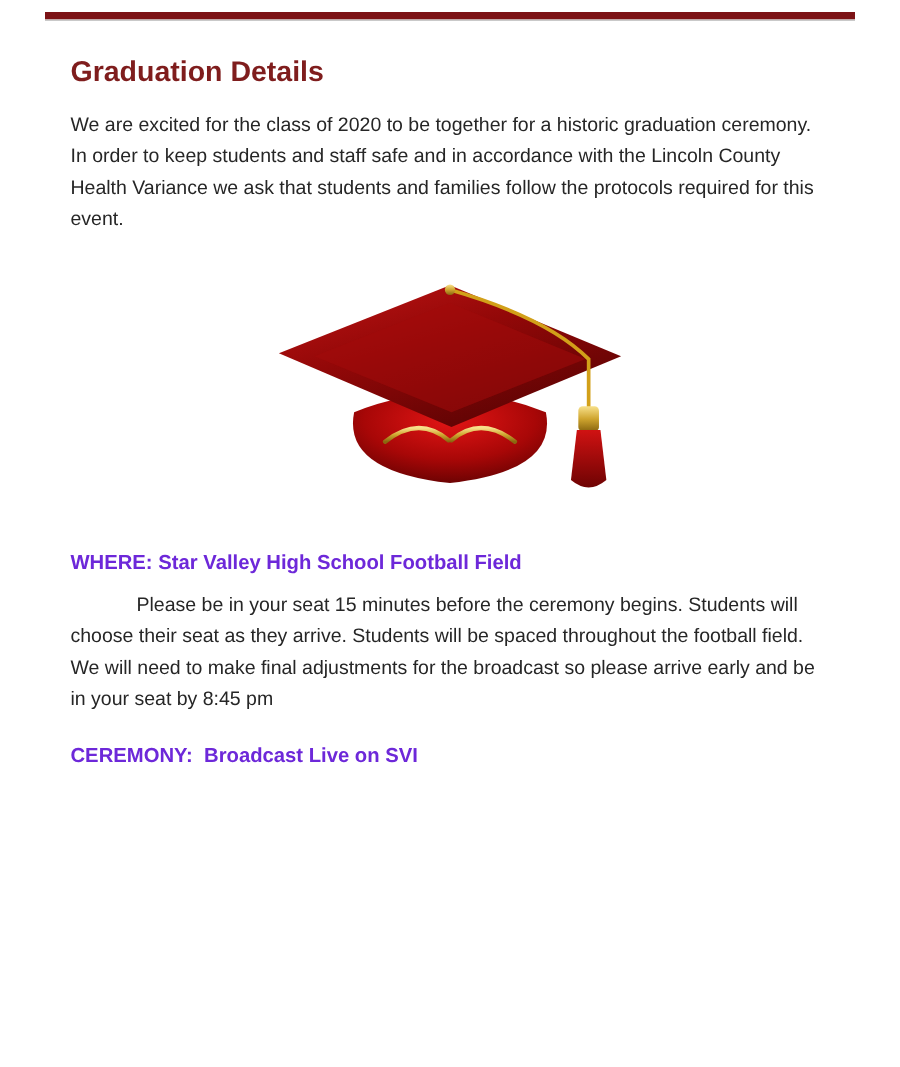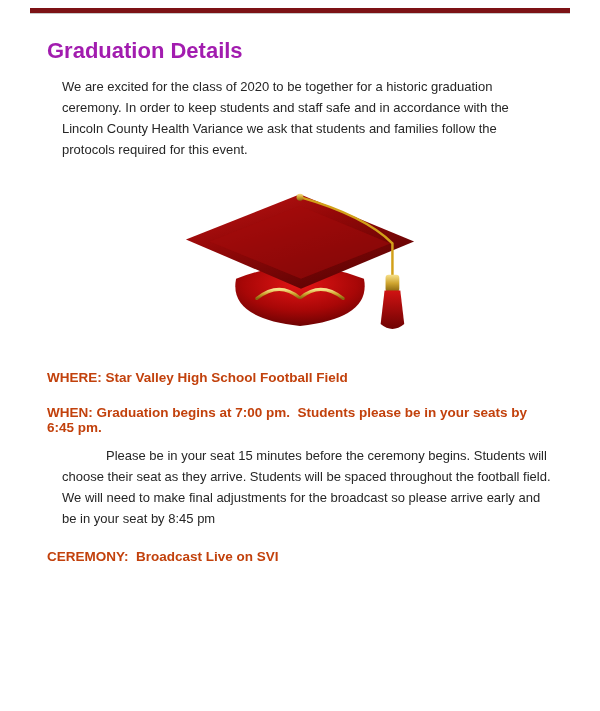--- a/index.html
+++ b/index.html
@@ -28,35 +28,35 @@
     margin: 18px 0 16px 0;
     letter-spacing: 0.5px;
   }
   .title-rule {
     border: none;
     border-top: 1px solid #c9c9c9;
     margin: 0 0 6px 0;
   }
   .content { padding: 0 17px; }
   .details-heading {
-    color: #a21caf;
-    font-size: 22px;
+    color: #7f1d1d;
+    font-size: 19px;
     font-weight: bold;
     margin: 24px 0 12px 0;
   }
   p {
     font-size: 13px;
     line-height: 21px;
-    margin: 0 0 14px 15px;
+    margin: 0 0 14px 0;
     color: #262626;
   }
   .section-heading {
     font-size: 13.5px;
     font-weight: bold;
-    color: #c2410c;
+    color: #6d28d9;
     margin: 20px 0 10px 0;
     white-space: pre-wrap;
   }
   .indented { text-indent: 44px; }
   .cap-wrap {
     text-align: center;
     margin: 28px 0 18px 0;
   }
 </style>
 </head>
@@ -110,19 +110,18 @@
         <circle cx="120" cy="9" r="3.5" fill="url(#gGold)"></circle>
 
         <rect x="207" y="88" width="14" height="17" rx="3" fill="url(#gGold)"></rect>
 
         <path d="M206,104 L222,104 L226,138 Q214,148 202,138 Z" fill="url(#gTassel)"></path>
       </svg>
     </div>
 
     <h3 class="section-heading">WHERE: Star Valley High School Football Field</h3>
 
-    <h3 class="section-heading">WHEN: Graduation begins at 7:00 pm.  Students please be in your seats by 6:45 pm.</h3>
     <p class="indented">Please be in your seat 15 minutes before the ceremony begins. Students will choose their seat as they arrive. Students will be spaced throughout the football field. We will need to make final adjustments for the broadcast so please arrive early and be in your seat by 8:45 pm</p>
 
     <h3 class="section-heading">CEREMONY:  Broadcast Live on SVI</h3>
 
   </div>
 </div>
 
 </body></html>

